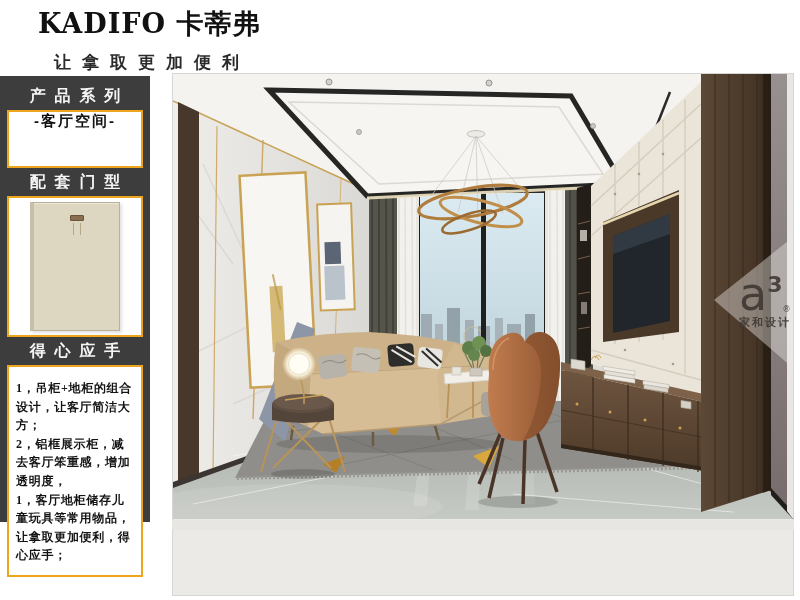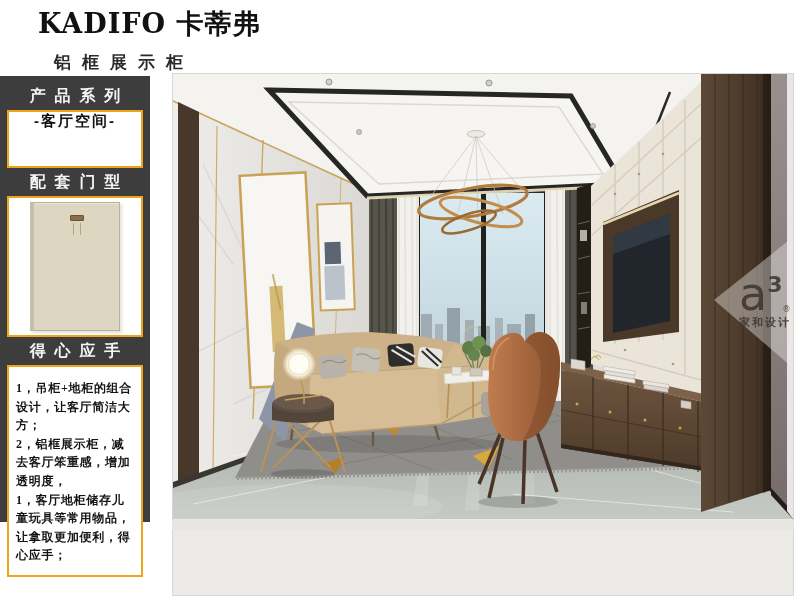--- a/index.html
+++ b/index.html
@@ -45,21 +45,21 @@
   .photo-mat { position:absolute; left:172px; top:520px; width:622px; height:10px;
                background:#e7e6e2; }
 </style>
 </head>
 <body>
 
 <div class="page">
 
   <div class="header">
     <div class="brand">KADIFO 卡蒂弗</div>
-    <div class="tagline">铝框展示柜</div>
+    <div class="tagline">让拿取更加便利</div>
   </div>
 
   <div class="sidebar">
     <div class="side-heading">产品系列</div>
     <div class="side-box box-series">
       <span class="series-value">-客厅空间-</span>
     </div>
 
     <div class="side-heading">配套门型</div>
     <div class="side-box box-door">

